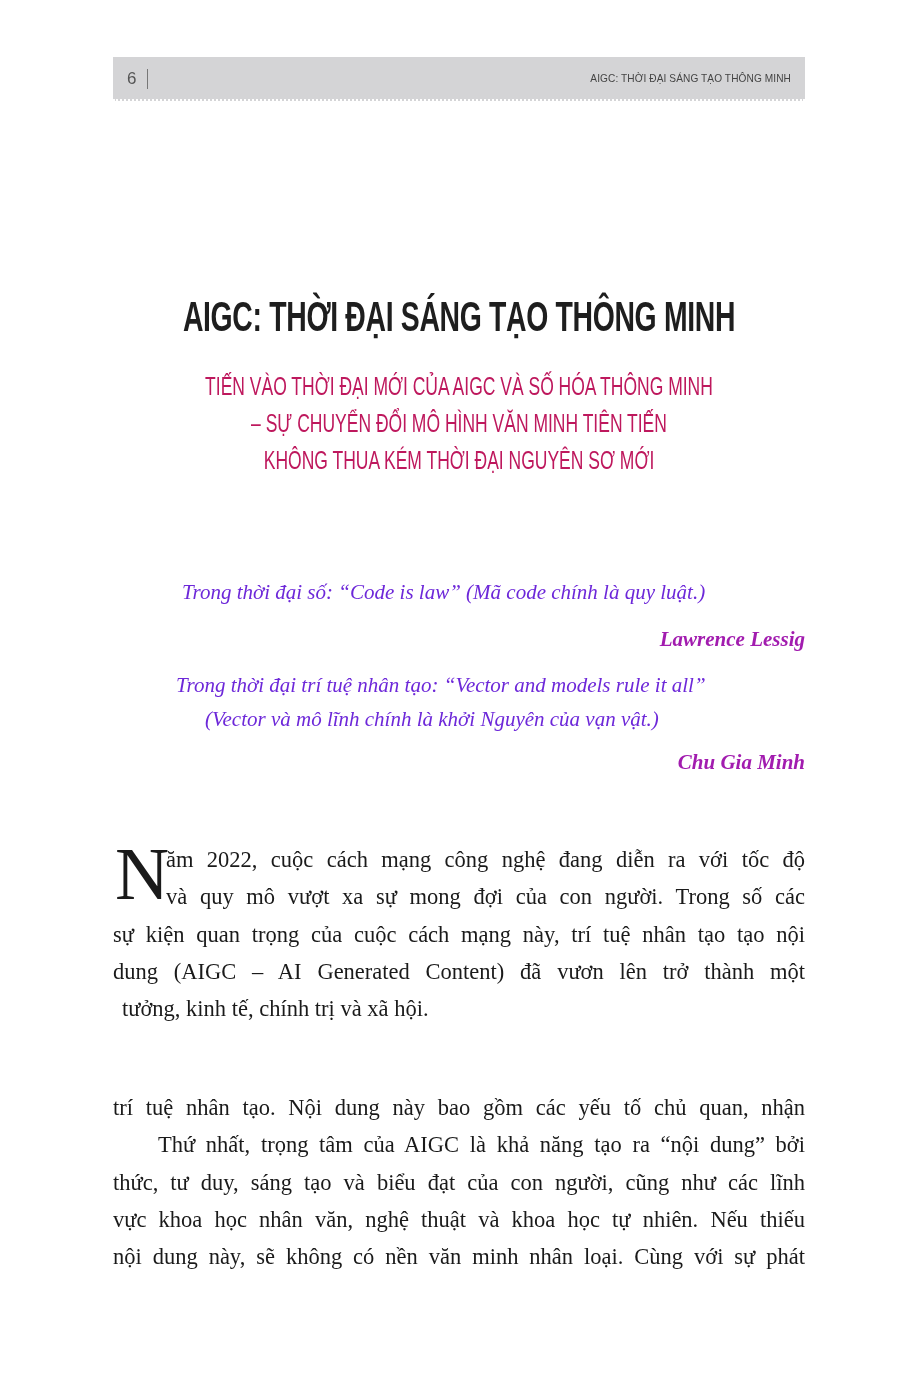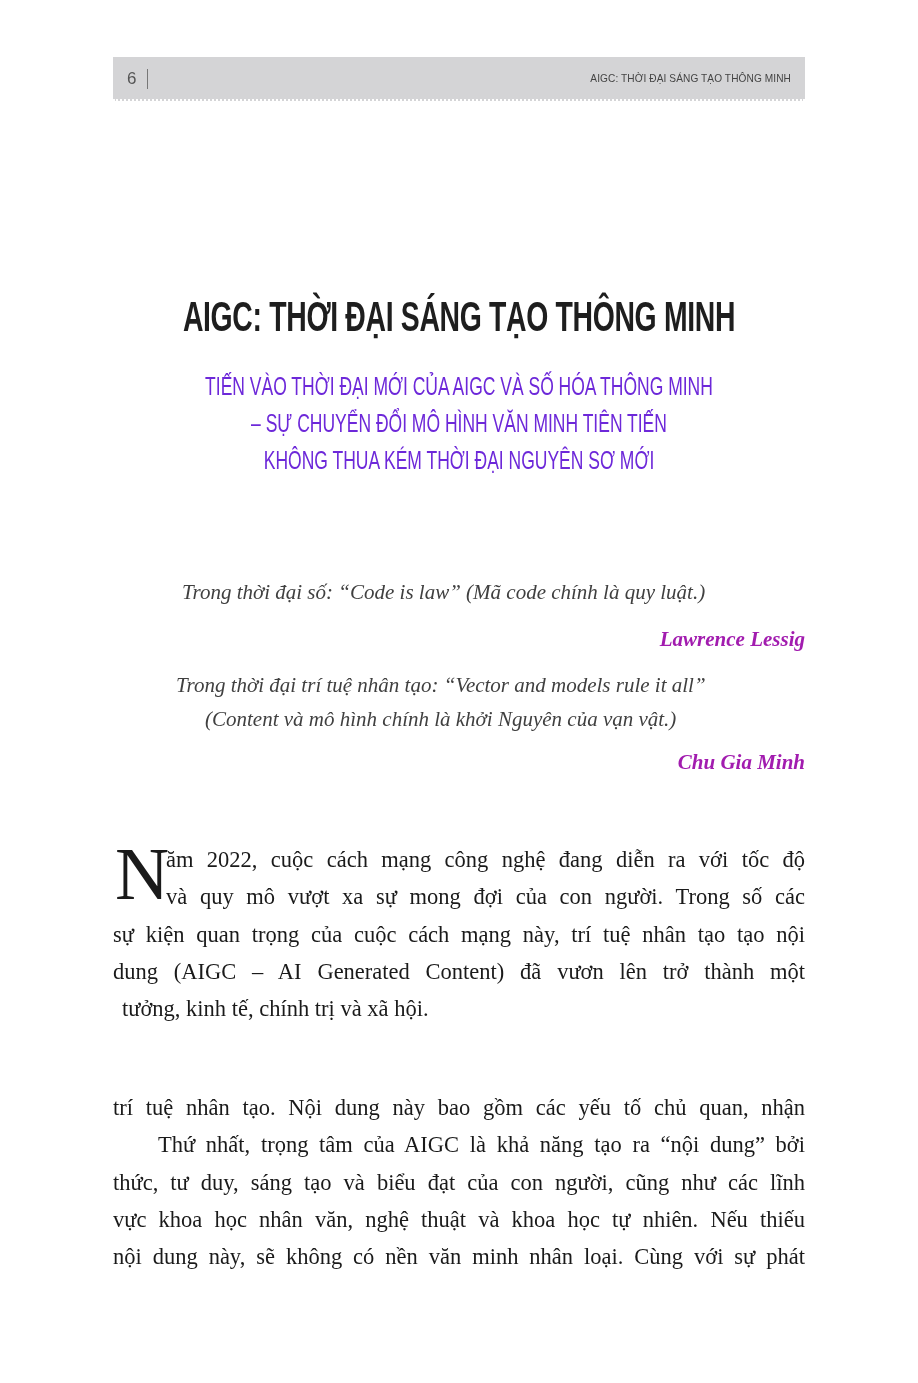--- a/index.html
+++ b/index.html
@@ -68,34 +68,34 @@
     }
     .subtitle {
       position: absolute;
       left: 0;
       width: 918px;
       top: 368px;
       text-align: center;
       font-family: "Liberation Sans", sans-serif;
       font-size: 25px;
       line-height: 37px;
-      color: #6d28d9;
+      color: #be185d;
     }
     .subtitle .sline {
       display: block;
       transform: scaleX(0.7);
       transform-origin: center;
       white-space: nowrap;
     }
     .epigraph {
       position: absolute;
       font-family: "Liberation Serif", serif;
       font-style: italic;
       font-size: 21px;
-      color: #404040;
+      color: #6d28d9;
       white-space: nowrap;
     }
     .epigraph-author {
       position: absolute;
       right: 113px;
       font-family: "Liberation Serif", serif;
       font-style: italic;
       font-weight: bold;
       font-size: 21px;
       color: #a21caf;
@@ -157,21 +157,21 @@
 <div class="subtitle">
   <span class="sline">TIẾN VÀO THỜI ĐẠI MỚI CỦA AIGC VÀ SỐ HÓA THÔNG MINH</span>
   <span class="sline">– SỰ CHUYỂN ĐỔI MÔ HÌNH VĂN MINH TIÊN TIẾN</span>
   <span class="sline">KHÔNG THUA KÉM THỜI ĐẠI NGUYÊN SƠ MỚI</span>
 </div>
 
 <div class="epigraph" style="left:182px; top:580px;">Trong thời đại số: “Code is law” (Mã code chính là quy luật.)</div>
 <div class="epigraph-author" style="top:627px;">Lawrence Lessig</div>
 
 <div class="epigraph" style="left:176px; top:673px;">Trong thời đại trí tuệ nhân tạo: “Vector and models rule it all”</div>
-<div class="epigraph" style="left:205px; top:707px;">(Content và mô hình chính là khởi Nguyên của vạn vật.)</div>
+<div class="epigraph" style="left:205px; top:707px;">(Vector và mô lĩnh chính là khởi Nguyên của vạn vật.)</div>
 <div class="epigraph-author" style="top:750px;">Chu Gia Minh</div>
 
 <div class="body-text p1">
   <span class="drop-cap">N</span>
   <span class="line indent-line">ăm 2022, cuộc cách mạng công nghệ đang diễn ra với tốc độ</span>
   <span class="line indent-line">và quy mô vượt xa sự mong đợi của con người. Trong số các</span>
   <span class="line">sự kiện quan trọng của cuộc cách mạng này, trí tuệ nhân tạo tạo nội</span>
   <span class="line">dung (AIGC – AI Generated Content) đã vươn lên trở thành một</span>
   <span class="line last">tưởng, kinh tế, chính trị và xã hội.</span>
 </div>

